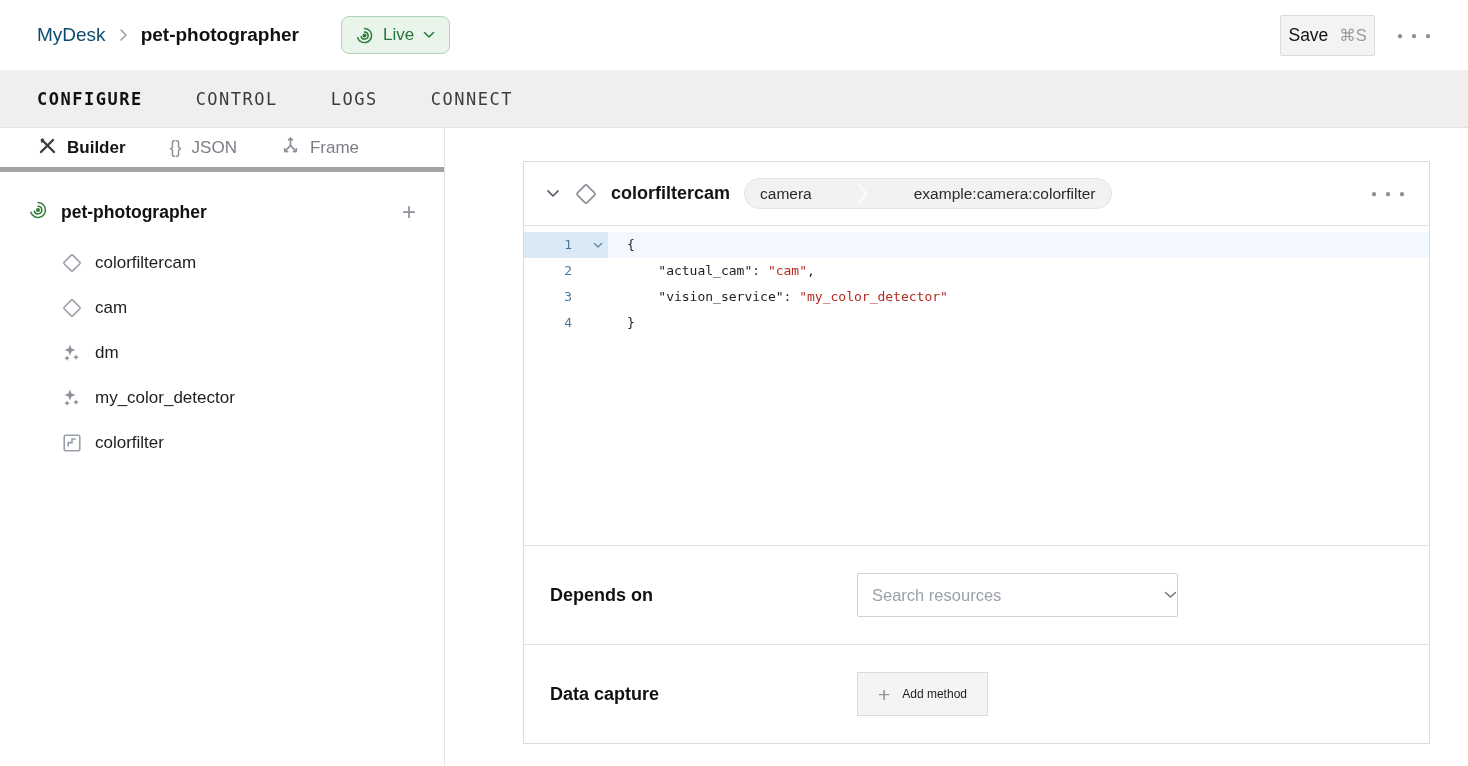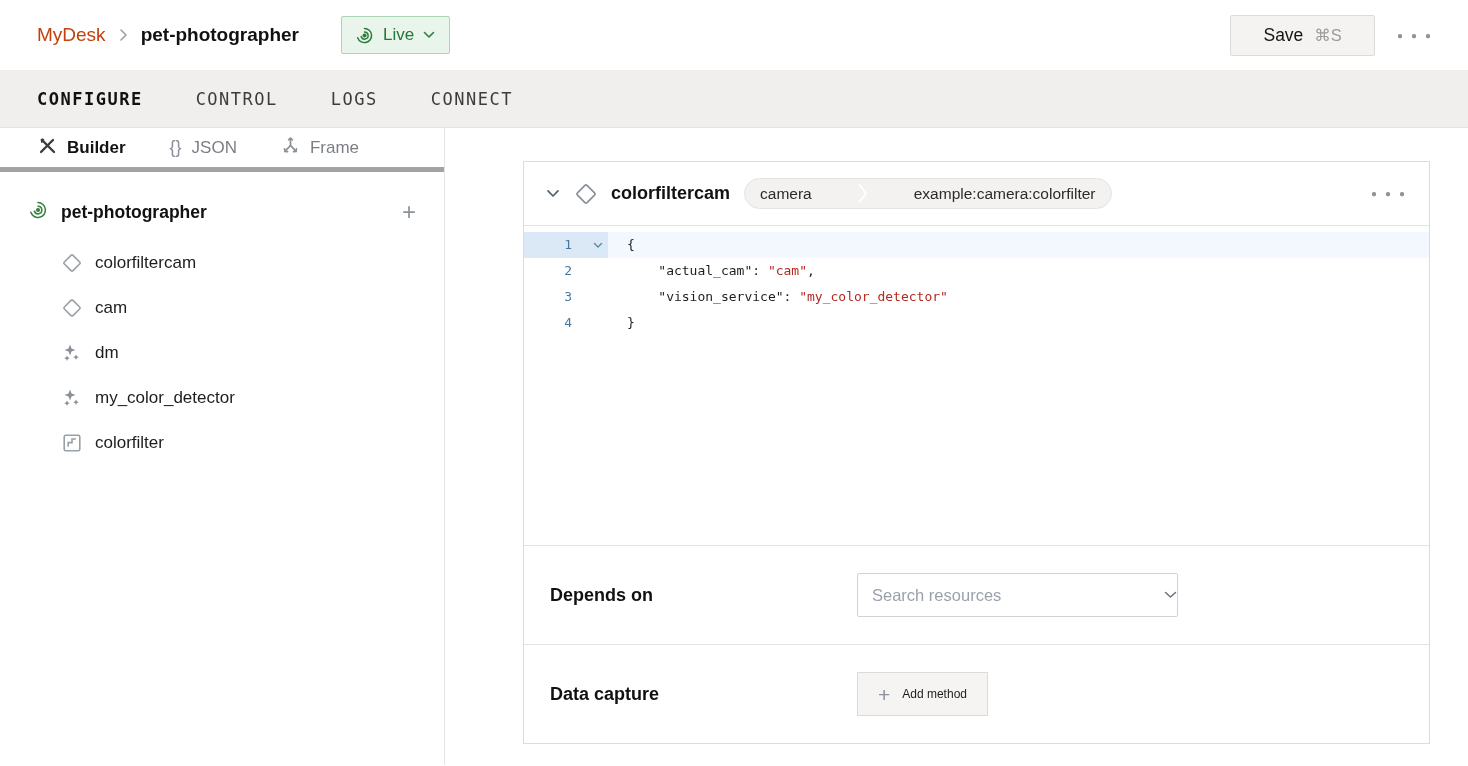--- a/index.html
+++ b/index.html
@@ -3,30 +3,30 @@
 <meta charset="utf-8">
 <style>
   * { margin:0; padding:0; box-sizing:border-box; }
   html,body { background:#fff; }
   body { font-family:"Liberation Sans", sans-serif; color:#161616; }
   .app { position:relative; width:1468px; height:766px; overflow:hidden; background:#fff; }
 
   
   .topbar { height:70px; display:flex; align-items:center; padding:0 34px 0 37px; background:#fff; }
   .crumbs { display:flex; align-items:center; gap:13px; font-size:19px; }
-  .crumb-org { color:#c2410c; font-weight:500; cursor:pointer; }
+  .crumb-org { color:#0c4a6e; font-weight:500; cursor:pointer; }
   .crumb-sep { color:#9aa0a6; font-size:15px; transform:translateY(1px); }
   .crumb-machine { color:#111; font-weight:700; }
   .live-badge { margin-left:42px; display:flex; align-items:center; gap:9px;
-    background:#e9f4eb; border:1px solid #aed4b6; border-radius:2px;
+    background:#e9f4eb; border:1px solid #aed4b6; border-radius:8px;
     padding:8px 14px 8px 13px; color:#25763a; font-size:17px; cursor:pointer; }
   .live-badge svg { display:block; }
   .top-right { margin-left:auto; display:flex; align-items:center; gap:22px; }
   .save-btn { display:flex; align-items:center; gap:11px; background:#f4f3f2;
-    border:1px solid #dcdbd9; border-radius:2px; padding:9px 32px; cursor:pointer; }
+    border:1px solid #dcdbd9; border-radius:2px; padding:9px 7px; cursor:pointer; }
   .save-label { font-size:17.5px; color:#131313; }
   .save-kbd { font-size:16.5px; color:#9b9b9b; }
   .dots { color:#8d939b; font-size:10px; letter-spacing:3px; cursor:pointer; font-weight:bold; white-space:nowrap; }
 
   
   .tabbar { height:58px; background:#f0efee; border-bottom:1px solid #e5e3e1;
     display:flex; align-items:center; padding-left:37px; gap:53px;
     font-family:"DejaVu Sans Mono", monospace; font-size:17px; letter-spacing:1.5px; }
   .tab { color:#3c3c3c; cursor:pointer; }
   .tab.active { color:#111; font-weight:700; }

